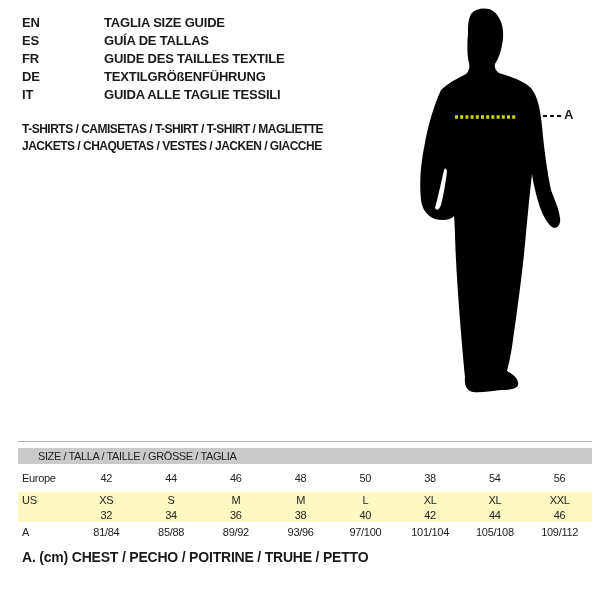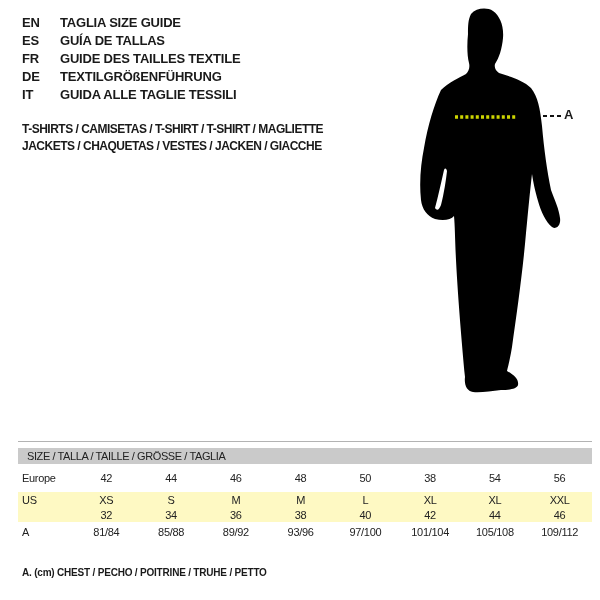--- a/index.html
+++ b/index.html
@@ -2,42 +2,42 @@
 <html><head>
 <meta charset="utf-8">
 <style>
   html,body{margin:0;padding:0;background:#fff;}
   .canvas{
     position:relative;width:600px;height:600px;background:#fff;overflow:hidden;
     font-family:"Liberation Sans",sans-serif;color:#1a1a1a;
   }
   
   .lang-list{position:absolute;left:22px;top:14px;font-weight:700;font-size:13px;line-height:18px;letter-spacing:-0.2px;}
-  .lang-row{display:flex;}
+  .lang-row{display:flex;gap:44px;}
   .lang-code{width:38px;}
   
   .categories{position:absolute;left:22px;top:121px;font-weight:700;font-size:12px;line-height:17px;letter-spacing:-0.5px;}
   
   .figure-svg{position:absolute;left:413px;top:8px;}
   .measure-label{position:absolute;left:564px;top:107px;font-size:13px;font-weight:700;}
   
   .man-title{position:absolute;left:22px;top:416px;font-size:11.5px;font-weight:700;letter-spacing:-0.5px;}
   
   .size-table{position:absolute;left:18px;top:441px;width:574px;font-size:11px;color:#222;letter-spacing:-0.3px;}
   .topline{height:1px;background:#b3b3b3;}
-  .thead{margin-top:6px;height:16px;line-height:16px;background:#cacaca;padding-left:9px;letter-spacing:-0.4px;}
+  .thead{margin-top:6px;height:16px;line-height:16px;background:#cacaca;padding-left:20px;letter-spacing:-0.4px;}
   .trow{display:grid;grid-template-columns:56px repeat(8,1fr);align-items:center;}
   .trow .cell{text-align:center;}
   .trow .rlabel{text-align:left;padding-left:4px;}
   .row-europe{height:28px;}
   .band{background:#fef9c3;}
   .row-us,.row-num{height:15px;}
   .row-a{height:19px;}
   
-  .footnote{position:absolute;left:22px;top:567px;font-size:10px;font-weight:700;letter-spacing:-0.2px;}
+  .footnote{position:absolute;left:22px;top:549px;font-size:14px;font-weight:700;letter-spacing:-0.2px;}
 </style>
 </head>
 <body>
 
 <div class="canvas">
 
   <div class="lang-list">
     <div class="lang-row">
       <span class="lang-code">EN</span>
       <span class="lang-label">TAGLIA SIZE GUIDE</span>

